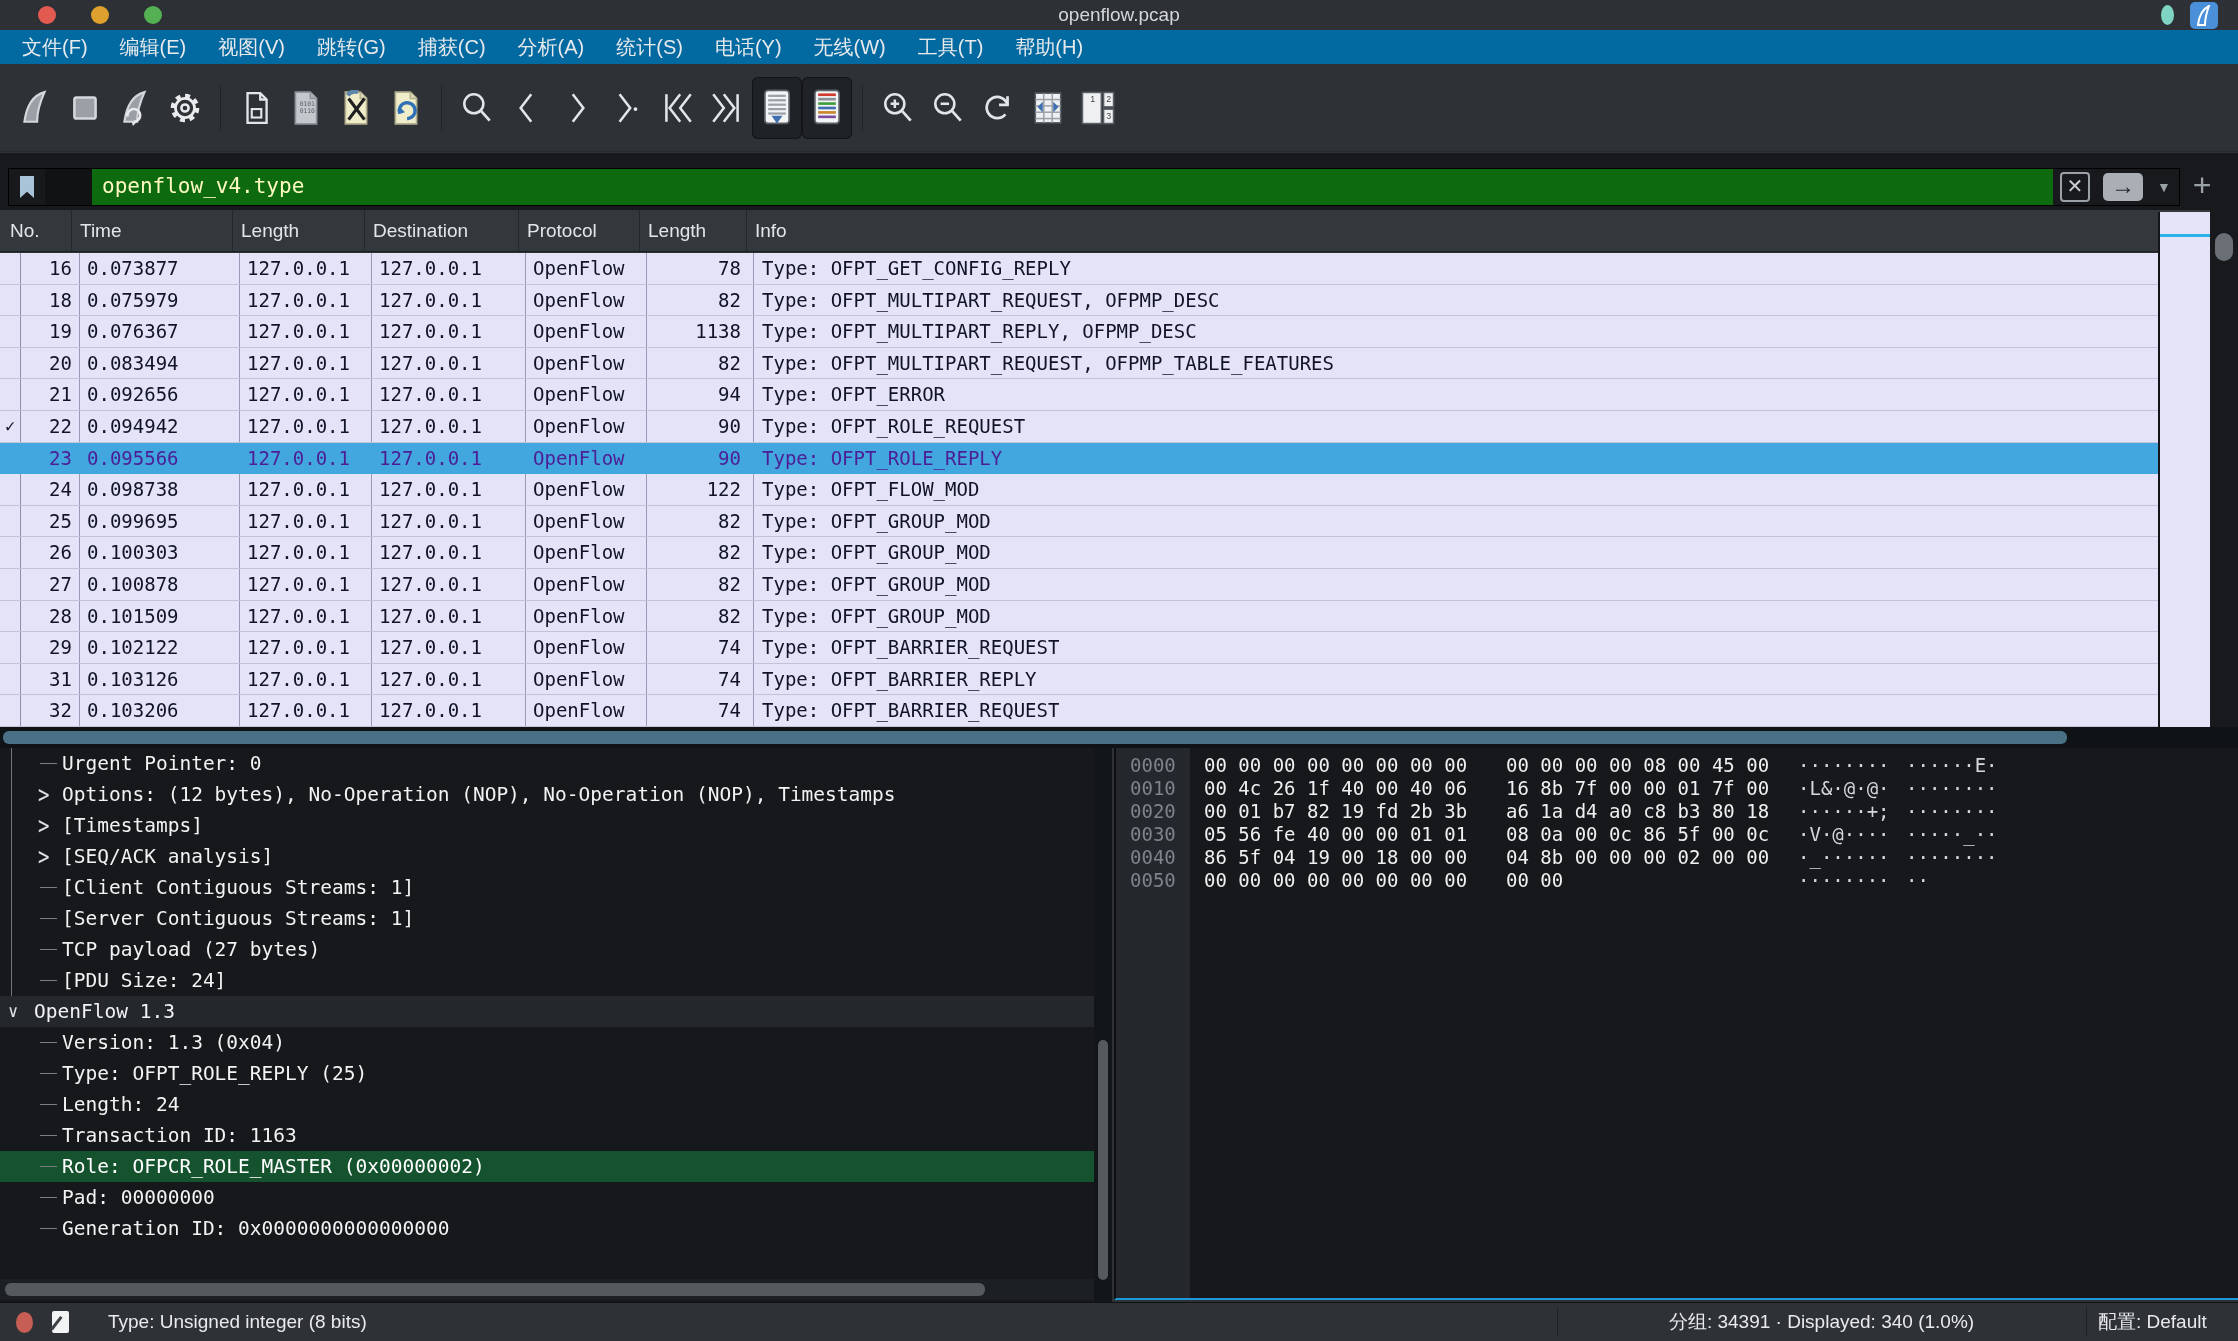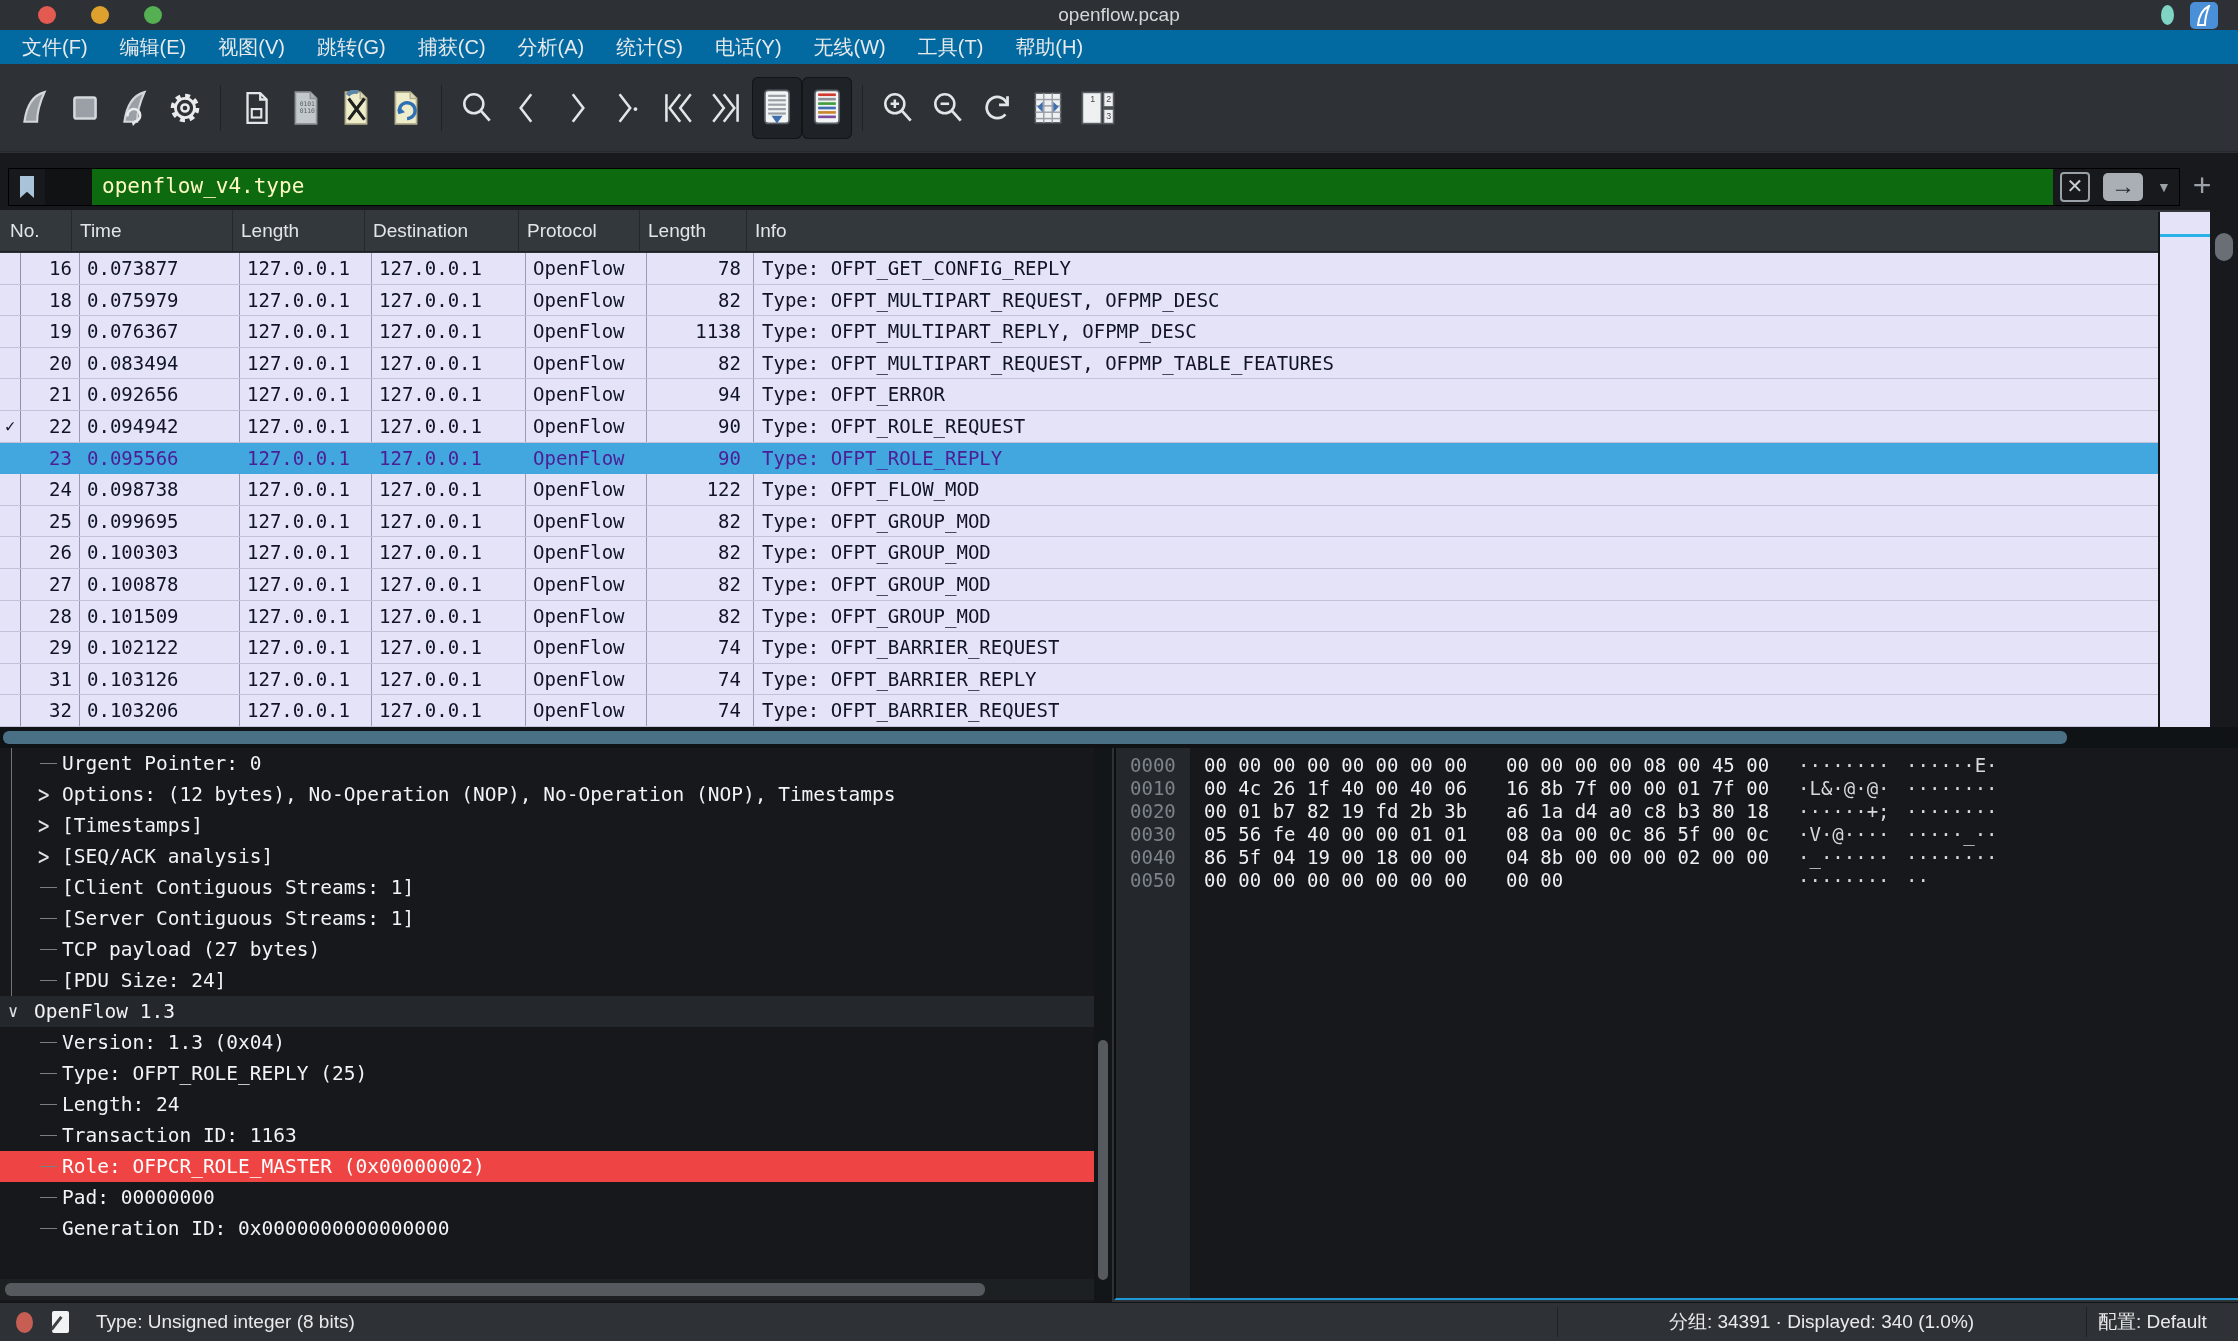--- a/index.html
+++ b/index.html
@@ -78,21 +78,21 @@
 
   
   #plist-hscroll{position:absolute;left:0;top:727px;width:2238px;height:21px;background:#101316;}
   #plist-hthumb{position:absolute;left:3px;top:4px;width:2064px;height:13px;border-radius:6px;background:#4a7086;}
 
   
   #detail-pane{position:absolute;left:0;top:748px;width:1112px;height:554px;background:#16181b;
                font-size:19.5px;color:#f1f3f4;overflow:hidden;}
   .tline{position:relative;height:31px;line-height:31px;white-space:pre;}
   .tline.hl{background:#24282c;}
-  .tline.sel{background:#ef4444;color:#fff;}
+  .tline.sel{background:#14532d;color:#fff;}
   .tline .txt0{position:absolute;left:34px;}
   .tline .txt1{position:absolute;left:62px;}
   .tick{position:absolute;left:40px;top:15px;width:17px;height:1px;background:#777e84;}
   .expc{position:absolute;left:38px;top:0;color:#dfe3e6;transform:scaleY(1.35);font-size:19px;}
   .expo{position:absolute;left:8px;top:0;color:#dfe3e6;font-size:17px;}
   #tree-guide{position:absolute;left:11px;top:0;width:1px;height:248px;background:#6f767c;}
   #detail-hscroll{position:absolute;left:0;top:531px;width:1094px;height:21px;background:#1d2023;}
   #detail-hthumb{position:absolute;left:5px;top:4px;width:980px;height:13px;border-radius:6px;background:#56595d;}
   #detail-vscroll{position:absolute;left:1094px;top:0;width:18px;height:554px;background:#131619;}
   #detail-vthumb{position:absolute;left:4px;top:292px;width:10px;height:240px;border-radius:5px;background:#56595d;}
@@ -108,21 +108,21 @@
   .ha1{position:absolute;left:682px;color:#d6d9db;}
   .ha2{position:absolute;left:790px;color:#d6d9db;}
 
   
   #statusbar{position:absolute;left:0;top:1302px;width:100%;height:39px;background:#2e3236;
              border-top:1px solid #101214;font-size:19px;color:#e8eaec;box-sizing:border-box;}
   #expert-dot{position:absolute;left:16px;top:9px;width:17px;height:21px;border-radius:50%;background:#c75e53;}
   #edit-icon{position:absolute;left:52px;top:8px;width:17px;height:22px;background:#f2f3f4;border-radius:2px;}
   #edit-icon::after{content:"";position:absolute;left:3px;top:4px;width:2.5px;height:16px;background:#3c4146;
                     transform:rotate(38deg);}
-  #status-field{position:absolute;left:96px;top:0;line-height:38px;}
+  #status-field{position:absolute;left:108px;top:0;line-height:38px;}
   .ssep{position:absolute;top:4px;width:1px;height:30px;background:#1e2226;}
   #ssep1{left:1557px;} #ssep2{left:2086px;}
   #status-packets{position:absolute;left:1557px;width:529px;top:0;line-height:38px;text-align:center;}
   #status-profile{position:absolute;left:2098px;top:0;line-height:38px;}
 
   svg{display:block;}
 </style>
 </head>
 <body>
 

